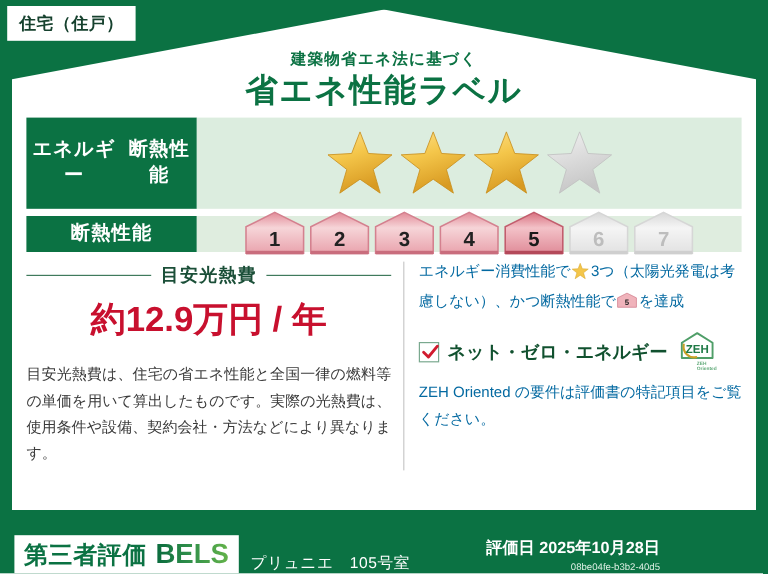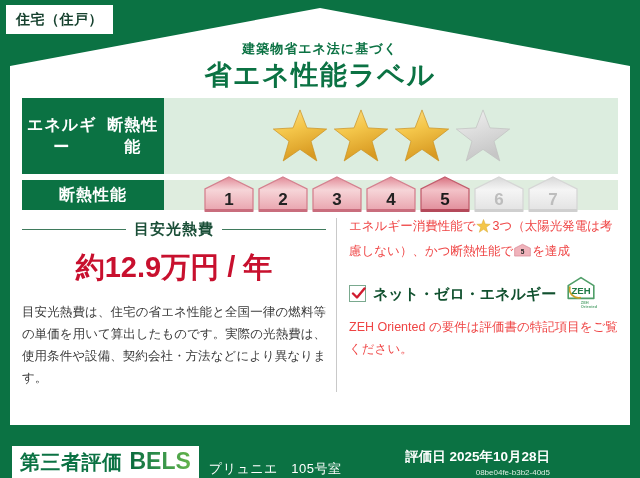--- a/index.html
+++ b/index.html
@@ -209,21 +209,21 @@
   .zeh-title {
     color: #11512f;
     font-weight: bold;
     font-size: 16.5px;
     letter-spacing: 0.5px;
     line-height: 1;
     white-space: nowrap;
   }
   .zeh-title.small { font-size: 15px; letter-spacing: 0px; }
   .zeh-body {
-    color: #ef4444;
+    color: #0369a1;
     font-size: 12.5px;
     line-height: 1.72;
     letter-spacing: 0px;
   }
   .inline-ic {
     display: inline-block;
     vertical-align: -3px;
     margin: 0 1px;
   }
   .zeh-logo {

